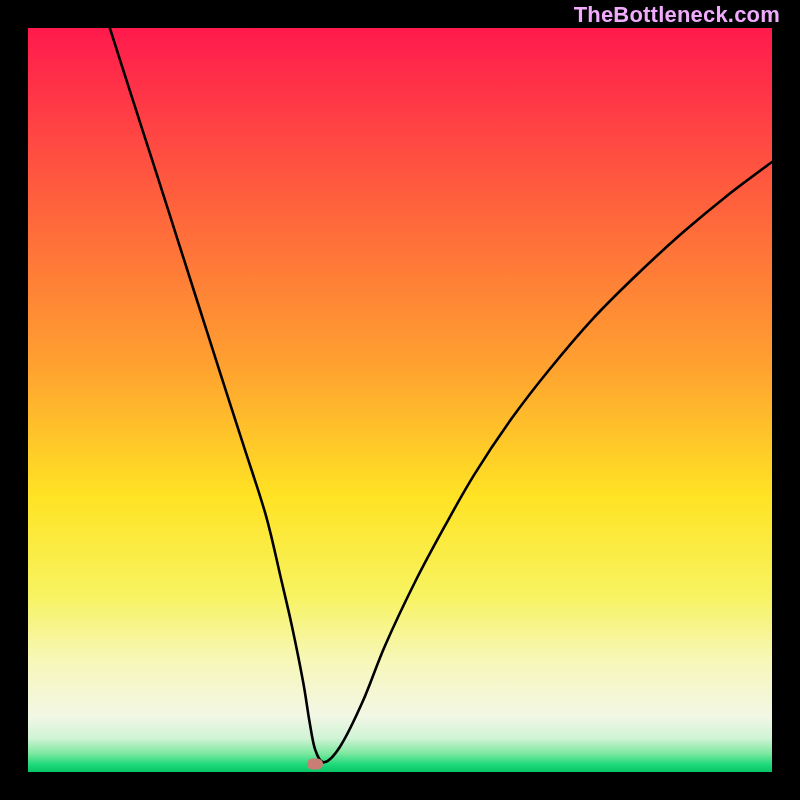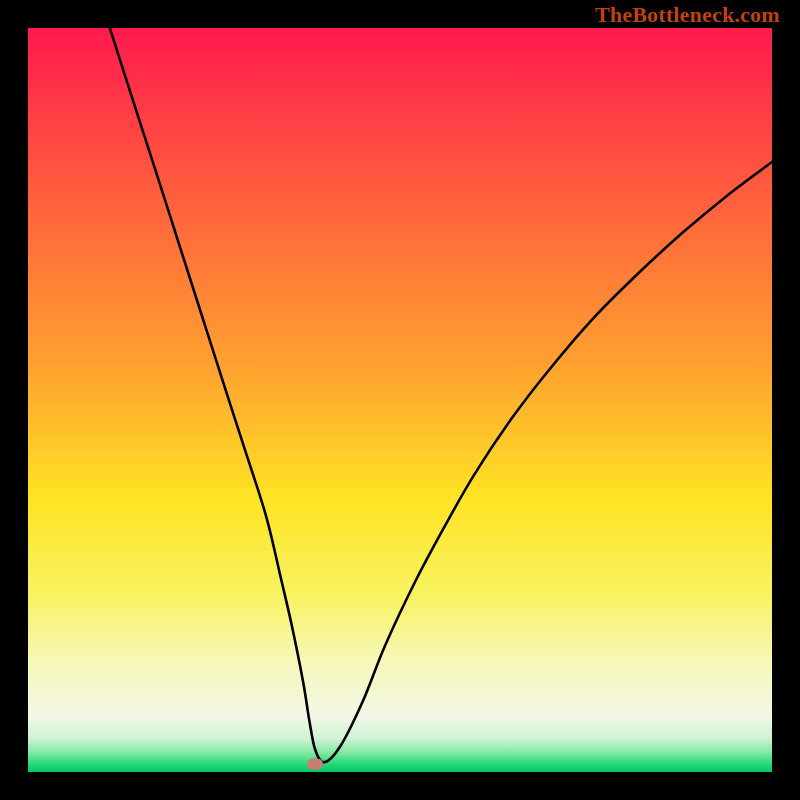--- a/index.html
+++ b/index.html
@@ -7,24 +7,24 @@
   .frame {
     position: relative;
     width: 800px;
     height: 800px;
     background: #000;
   }
   .watermark {
     position: absolute;
     top: 2px;
     right: 20px;
-    font-family: Liberation Serif, serif;
+    font-family: Liberation Sans, sans-serif;
     font-size: 22px;
     font-weight: 600;
-    color: #c2410c;
+    color: #f0abfc;
     letter-spacing: 0.2px;
     z-index: 50;
   }
   .plot {
     position: absolute;
     left: 28px;
     top: 28px;
     width: 744px;
     height: 744px;
     overflow: hidden;

